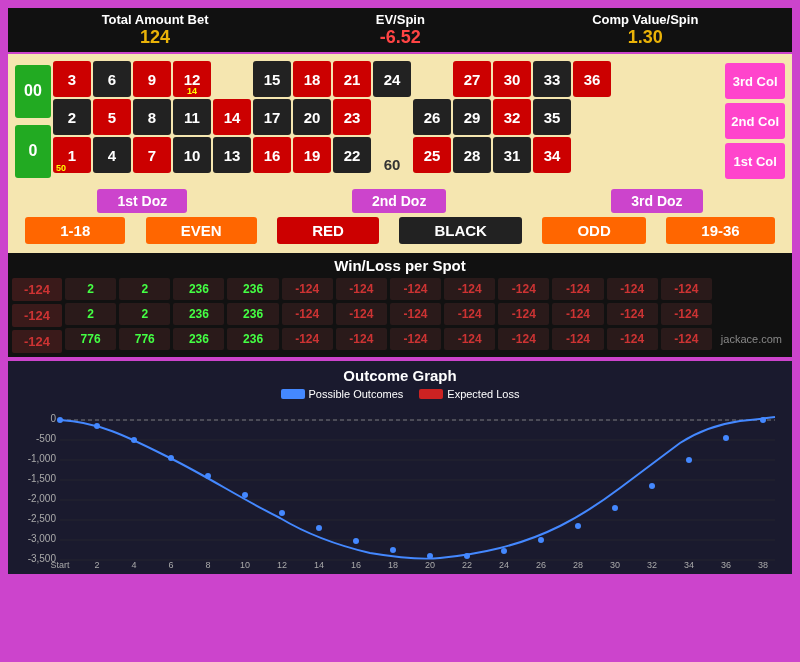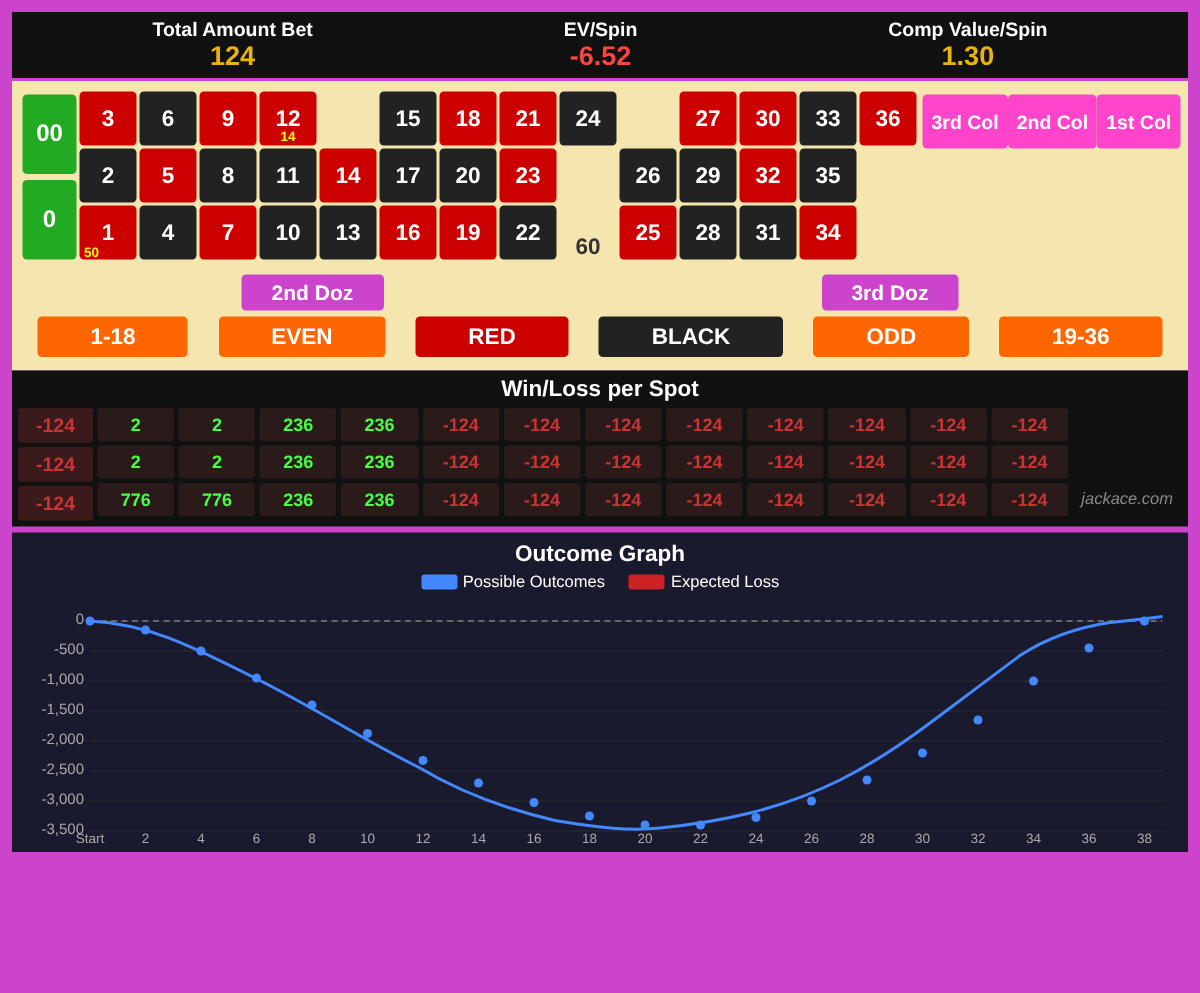--- a/index.html
+++ b/index.html
@@ -95,21 +95,21 @@
       position: absolute;
       bottom: 1px;
       left: 50%;
       transform: translateX(-50%);
       font-size: 9px;
       color: #ffff00;
     }
 
     .right-col {
       display: flex;
-      flex-direction: row;
+      flex-direction: column;
       justify-content: flex-start;
       margin-left: 2px;
     }
 
     .col-label {
       background: #ff44cc;
       color: white;
       font-weight: bold;
       font-size: 13px;
       padding: 2px 6px;
@@ -353,20 +353,21 @@
       </div>
 
       <div class="right-col">
         <div class="col-label">3rd Col</div>
         <div class="col-label">2nd Col</div>
         <div class="col-label">1st Col</div>
       </div>
     </div>
 
     <div class="dozens-row">
+      <div class="dozen-label">1st Doz</div>
       <div class="dozen-label">2nd Doz</div>
       <div class="dozen-label">3rd Doz</div>
     </div>
 
     <div class="outside-bets-row">
       <div class="outside-bet bet-orange">1-18</div>
       <div class="outside-bet bet-orange">EVEN</div>
       <div class="outside-bet bet-red">RED</div>
       <div class="outside-bet bet-black">BLACK</div>
       <div class="outside-bet bet-orange">ODD</div>
@@ -425,21 +426,21 @@
           <div class="wl-cell wl-red">-124</div>
           <div class="wl-cell wl-red">-124</div>
           <div class="wl-cell wl-red">-124</div>
           <div class="wl-cell wl-red">-124</div>
           <div class="wl-cell wl-red">-124</div>
           <div class="wl-cell wl-red">-124</div>
           <div class="wl-cell wl-red">-124</div>
         </div>
       </div>
 
-      <div style="display:flex;align-items:flex-end;padding:4px 2px;font-style:italic;">
+      <div style="display:flex;align-items:flex-end;padding:4px 2px;">
         <span class="jackace-label">jackace.com</span>
       </div>
     </div>
   </div>
 
   <div class="graph-section">
     <div class="graph-title">Outcome Graph</div>
     <div class="graph-legend">
       <div class="legend-item">
         <div class="legend-box legend-blue"></div>

